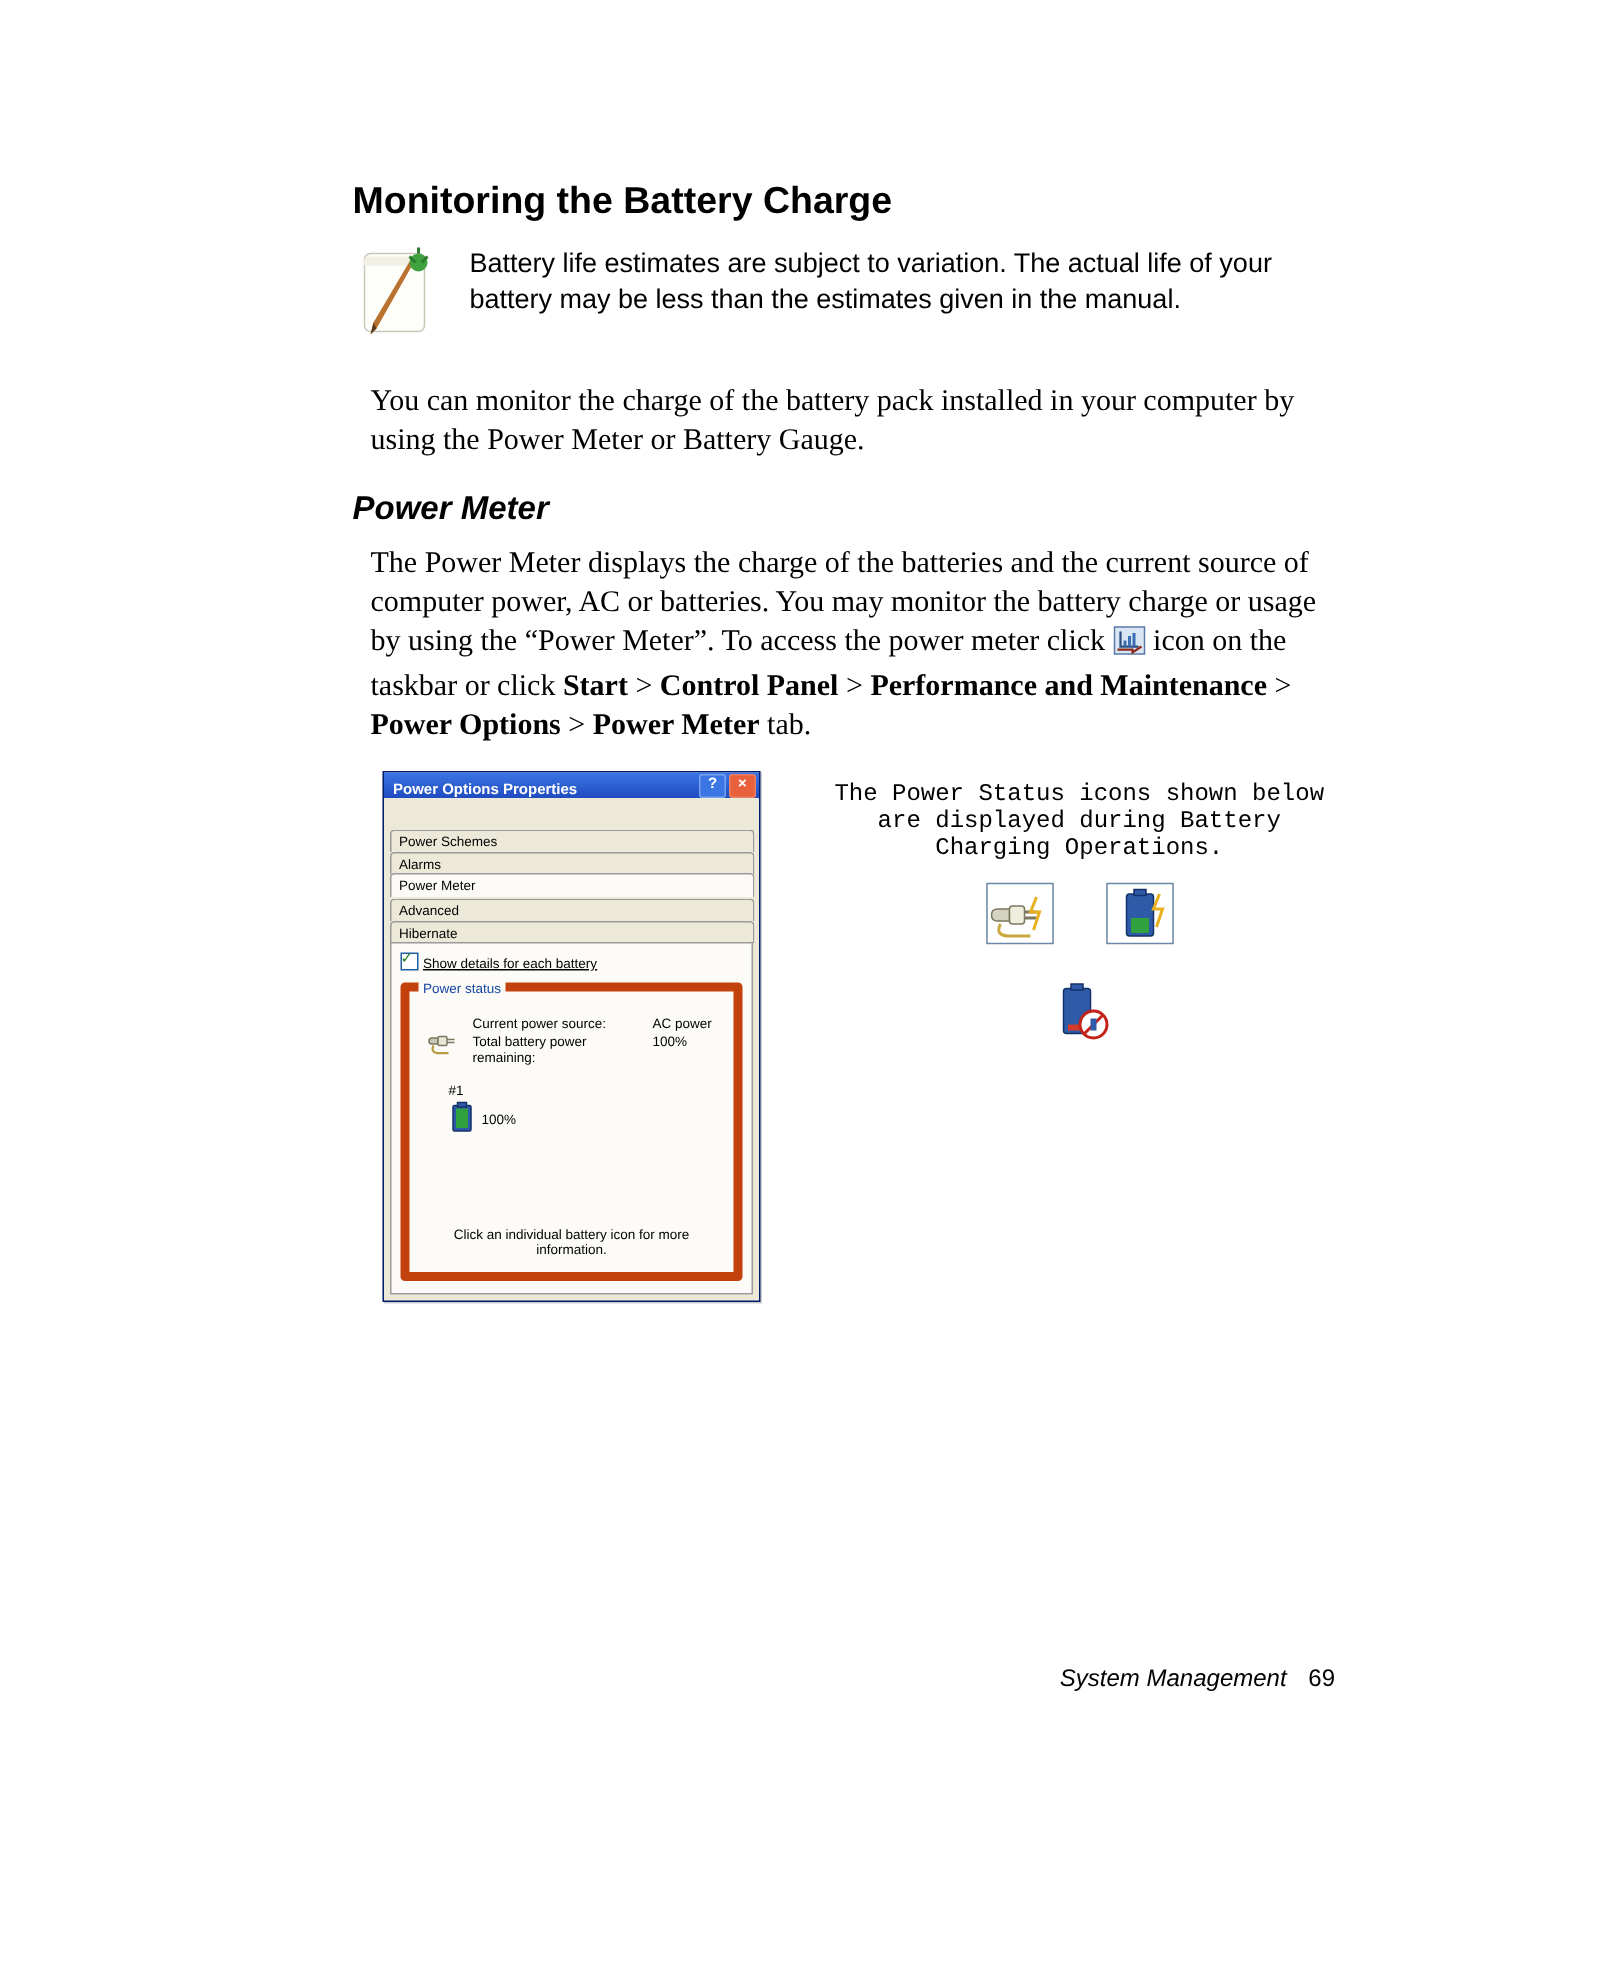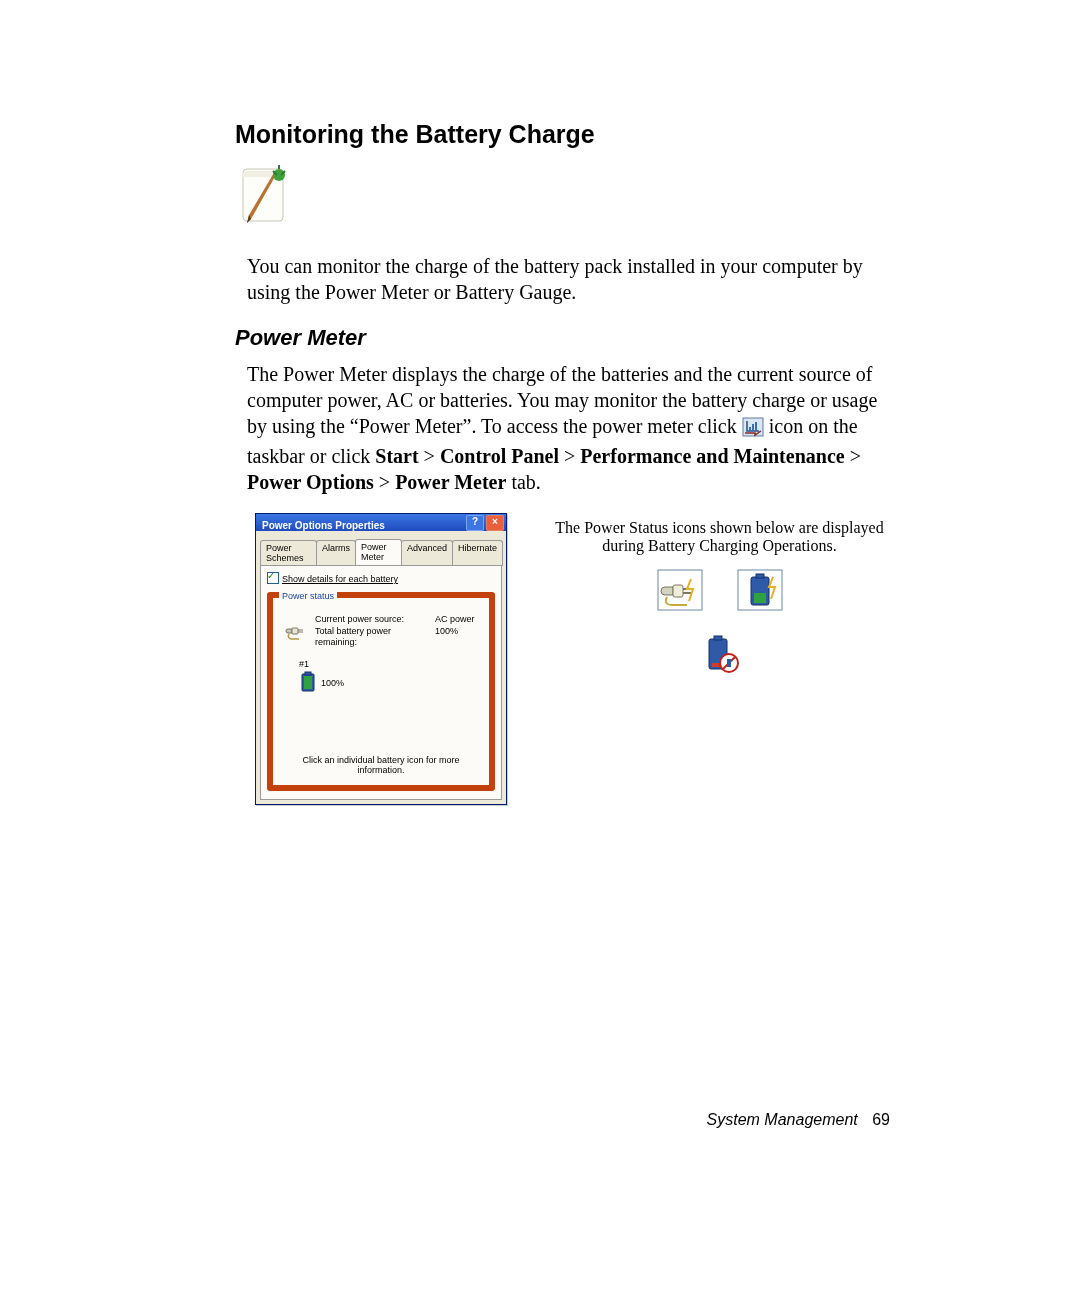--- a/index.html
+++ b/index.html
@@ -95,22 +95,23 @@
     background: #3b76e4;
     border: 1px solid #fff5;
     color: #fff;
     font-size: 10px;
     line-height: 12px;
     text-align: center;
     border-radius: 2px;
   }
   .tabs {
     display: flex;
-    padding: 8px 4px 0 4px;
-    font-size: 9px;
+    padding: 20px 4px 0 4px;
+    font-size: 9px;
+    flex-direction: column;
   }
   .tab {
     padding: 2px 5px;
     border: 1px solid #9a9a9a;
     border-bottom: none;
     background: #ece9d8;
     margin-right: -1px;
     border-top-left-radius: 3px;
     border-top-right-radius: 3px;
     position: relative;
@@ -188,21 +189,21 @@
     border-radius: 3px;
     text-align: center;
     line-height: 16px;
     box-shadow: inset 0 0 0 1px #fff8;
   }
   .win-btn.default { border: 1px solid #2b5fc4; box-shadow: 0 0 0 1px #5a8de8 inset; }
   .win-btn.disabled { color: #9a9a9a; }
   .right-col {
     flex: 1;
     margin-left: 42px;
-    font-family: Liberation Serif, serif;
+    font-family: Liberation Mono, monospace;
     font-size: 16px;
     text-align: center;
   }
   .right-col p { margin: 6px 0 14px 0; }
   .icons-row { display: flex; justify-content: center; gap: 34px; margin: 8px 0 18px 0; }
   .page-footer {
     position: absolute;
     bottom: 180px;
     right: 190px;
     font-family: Arial, Helvetica, sans-serif;
@@ -224,20 +225,21 @@
     <span>
       <svg width="56" height="70" viewBox="0 0 56 70">
         <rect x="6" y="6" width="40" height="52" rx="4" fill="#fdfdfa" stroke="#c9c7b8"></rect>
         <path d="M6 14 Q4 10 8 8 L46 8 Q50 10 46 14 Z" fill="#f2f0e4"></path>
         <path d="M40 10 L14 56 L10 60 L12 52 L38 8 Z" fill="#b9722f"></path>
         <path d="M14 56 L10 60 L12 52 Z" fill="#5a3a1a"></path>
         <circle cx="42" cy="12" r="6" fill="#3fa23f"></circle>
         <path d="M40 12 L36 8 M44 12 L48 8 M42 6 L42 2" stroke="#2f7a2f" stroke-width="2"></path>
       </svg>
     </span>
+    <div class="note-text">Battery life estimates are subject to variation. The actual life of your battery may be less than the estimates given in the manual.</div>
   </div>
 
   <p class="body-text">You can monitor the charge of the battery pack installed in your computer by using the Power Meter or Battery Gauge.</p>
 
   <h3 class="subhead">Power Meter</h3>
 
   <p class="body-text">
     <span>The Power Meter displays the charge of the batteries and the current source of computer power, AC or batteries. You may monitor the battery charge or usage by using the “Power Meter”. To access the power meter click </span>
     <span class="inline-icon">
       <svg width="22" height="20" viewBox="0 0 22 20">

